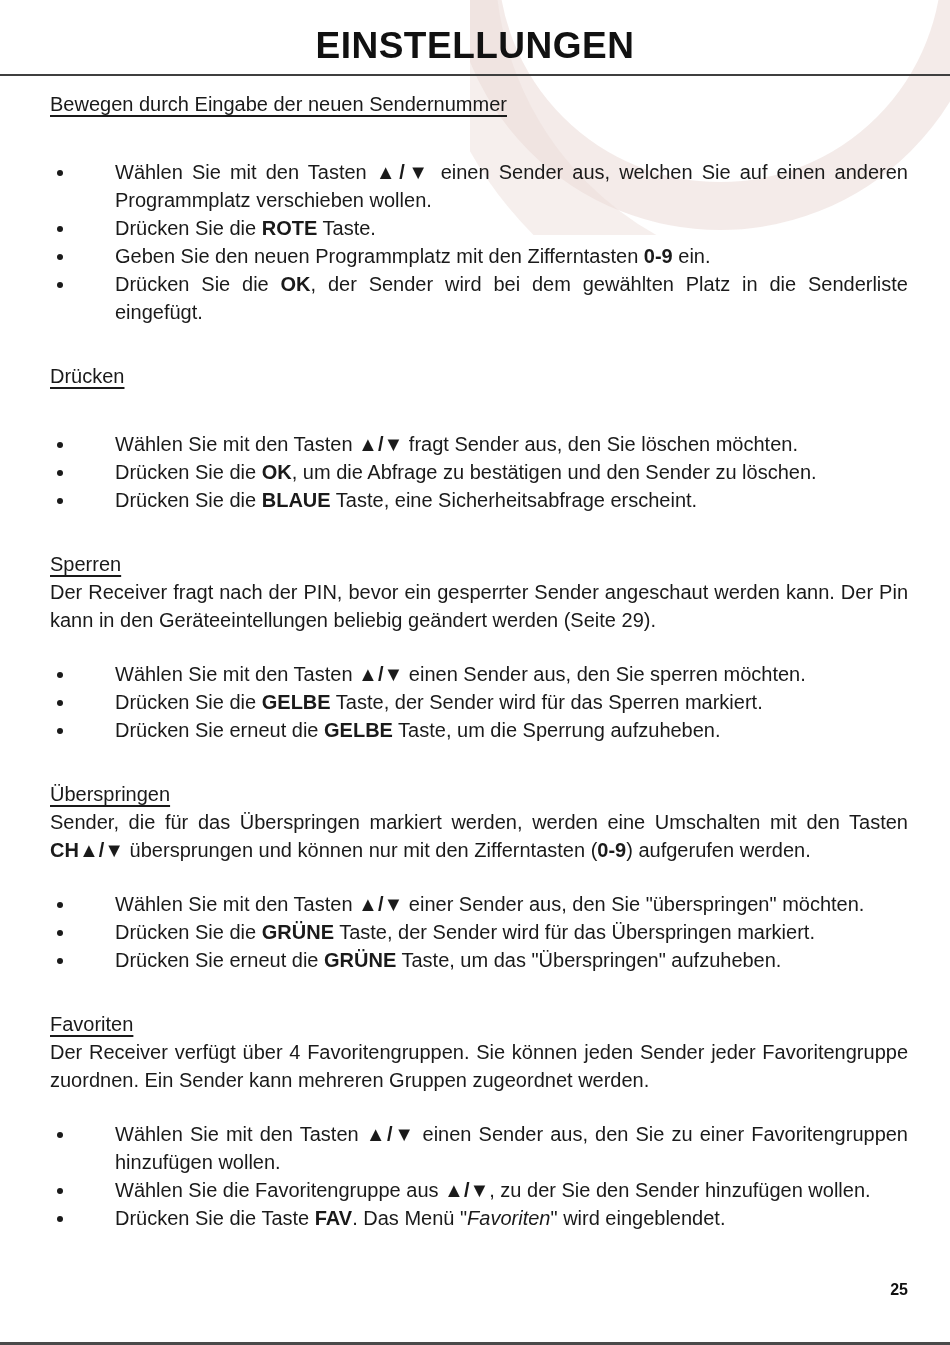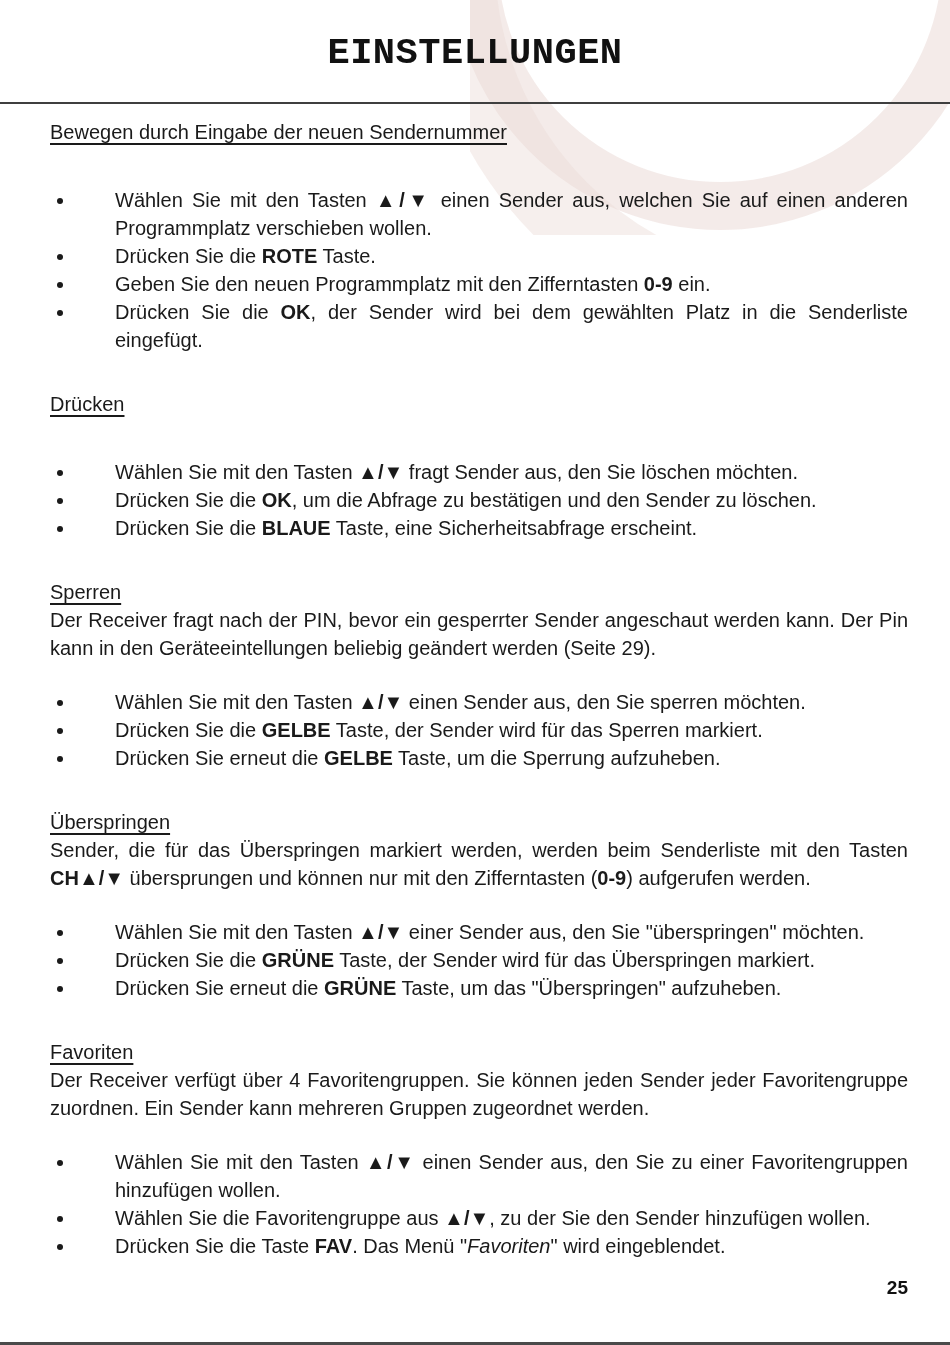--- a/index.html
+++ b/index.html
@@ -7,37 +7,37 @@
   body {
     width:950px; height:1345px; position:relative; overflow:hidden;
     font-family:"Liberation Sans","DejaVu Sans",sans-serif;
     color:#1a1a1a;
   }
   .deco { position:absolute; top:0; right:0; width:480px; height:235px; overflow:hidden; z-index:0; pointer-events:none; }
   .deco .c1 { position:absolute; top:-310px; right:-40px; width:540px; height:540px; border-radius:50%;
               border:48px solid rgba(228,206,200,0.40); }
   .deco .c2 { position:absolute; top:-430px; right:-250px; width:780px; height:780px; border-radius:50%;
               border:75px solid rgba(236,220,214,0.45); }
-  header { position:relative; z-index:2; padding-top:32px; height:104px; border-bottom:2px solid #3f3f3f;font-family:Liberation Mono, monospace; }
+  header { position:relative; z-index:2; padding-top:25px; height:76px; border-bottom:2px solid #3f3f3f; }
   h1 { text-align:center; font-size:37px; font-weight:bold; color:#111; letter-spacing:0.5px; }
   main { position:relative; z-index:1; padding:14px 42px 0 50px; font-size:20px; line-height:28px; }
   .heading { text-decoration:underline; text-underline-offset:4px; }
   section + section { margin-top:36px; }
   section:nth-of-type(n+3) { margin-top:36px; }
   .para { text-align:justify; }
   .bullets { list-style:none;margin-top:40px; }
   .para + .bullets { margin-top:26px; }
   .bullets li { position:relative; padding-left:65px; text-align:justify; }
   .bullets li::before {
     content:""; position:absolute; left:7px; top:12px; width:6px; height:6px;
     border-radius:50%; background:#1a1a1a;
   }
   .b { font-weight:bold; }
   .i { font-style:italic; }
-  .page-number { position:absolute; right:42px; bottom:46px; font-size:19px; font-weight:bold; color:#111; z-index:2; }
+  .page-number { position:absolute; right:42px; bottom:46px; font-size:16px; font-weight:bold; color:#111; z-index:2; }
   .bottom-rule { position:absolute; left:0; bottom:0; width:100%; height:3px; background:#4a4a4a; z-index:2; }
 </style>
 </head>
 <body>
 
 <div class="deco">
   <div class="c1"></div>
   <div class="c2"></div>
 </div>
 
@@ -67,21 +67,21 @@
       <div class="heading">Sperren</div>
       <p class="para"><span>Der Receiver fragt nach der PIN, bevor ein gesperrter Sender angeschaut werden kann. Der Pin kann in den Geräteeintellungen beliebig geändert werden (Seite 29).</span></p>
       <ul class="bullets">
         <li><span>Wählen Sie mit den Tasten </span><span class="b">▲/▼</span><span> einen Sender aus, den Sie sperren möchten.</span></li>
         <li><span>Drücken Sie die </span><span class="b">GELBE</span><span> Taste, der Sender wird für das Sperren markiert.</span></li>
         <li><span>Drücken Sie erneut die </span><span class="b">GELBE</span><span> Taste, um die Sperrung aufzuheben.</span></li>
       </ul>
     </section>
     <section>
       <div class="heading">Überspringen</div>
-      <p class="para"><span>Sender, die für das Überspringen markiert werden, werden beim Senderliste mit den Tasten </span><span class="b">CH▲/▼</span><span> übersprungen und können nur mit den Zifferntasten (</span><span class="b">0-9</span><span>) aufgerufen werden.</span></p>
+      <p class="para"><span>Sender, die für das Überspringen markiert werden, werden eine Umschalten mit den Tasten </span><span class="b">CH▲/▼</span><span> übersprungen und können nur mit den Zifferntasten (</span><span class="b">0-9</span><span>) aufgerufen werden.</span></p>
       <ul class="bullets">
         <li><span>Wählen Sie mit den Tasten </span><span class="b">▲/▼</span><span> einer Sender aus, den Sie "überspringen" möchten.</span></li>
         <li><span>Drücken Sie die </span><span class="b">GRÜNE</span><span> Taste, der Sender wird für das Überspringen markiert.</span></li>
         <li><span>Drücken Sie erneut die </span><span class="b">GRÜNE</span><span> Taste, um das "Überspringen" aufzuheben.</span></li>
       </ul>
     </section>
     <section>
       <div class="heading">Favoriten</div>
       <p class="para"><span>Der Receiver verfügt über 4 Favoritengruppen. Sie können jeden Sender jeder Favoritengruppe zuordnen. Ein Sender kann mehreren Gruppen zugeordnet werden.</span></p>
       <ul class="bullets">

